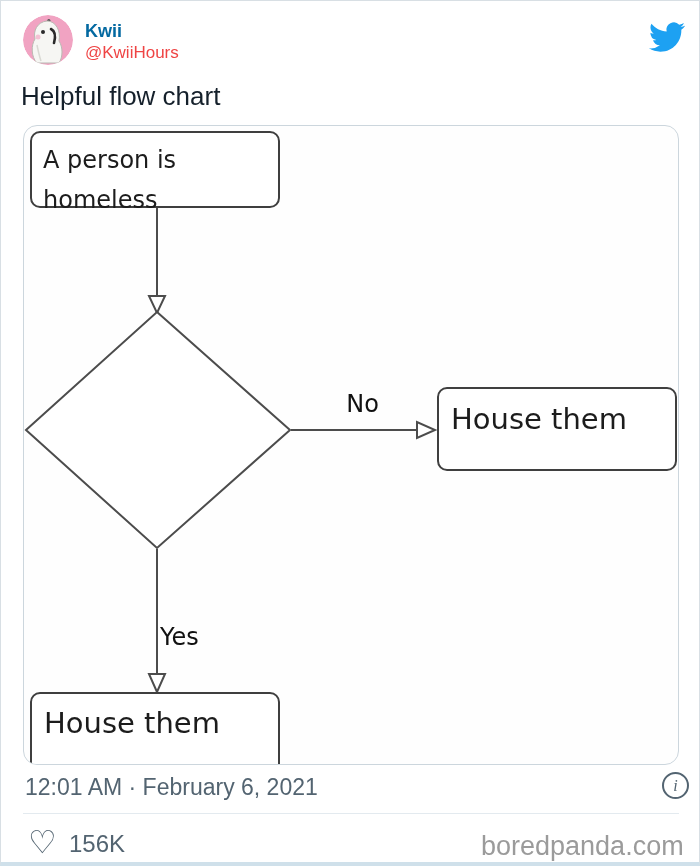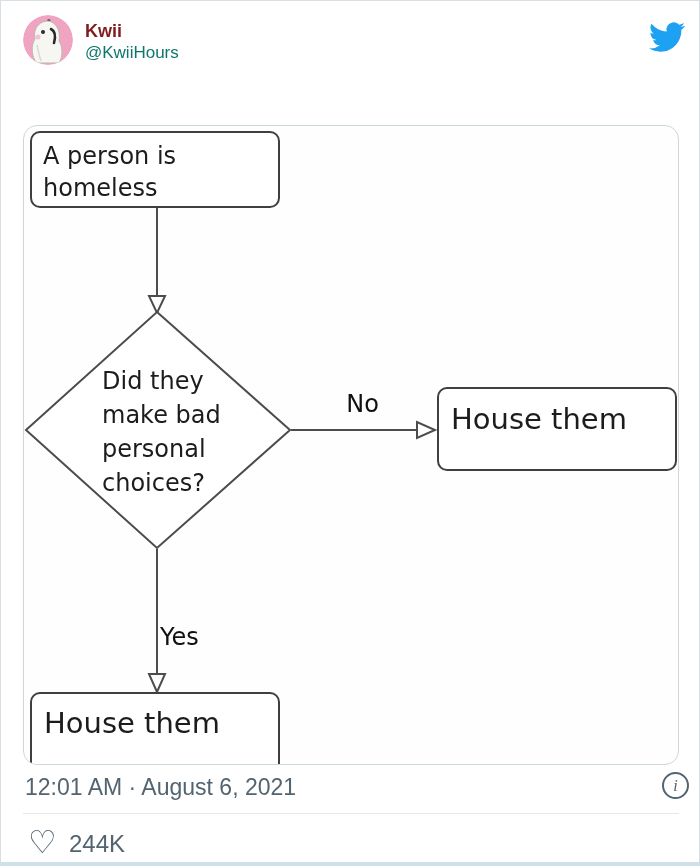--- a/index.html
+++ b/index.html
@@ -3,35 +3,35 @@
 <meta charset="utf-8">
 <style>
   * { margin:0; padding:0; box-sizing:border-box; }
   body { font-family:"Liberation Sans", sans-serif; background:#ffffff; }
   .page {
     position:relative; width:700px; height:866px; background:#ffffff;
     border:1px solid #d8dfe4; border-bottom:4px solid #cfe0ea; overflow:hidden;
   }
   
   .avatar { position:absolute; left:22px; top:14px; width:50px; height:50px; border-radius:50%; overflow:hidden; cursor:pointer; }
-  .author-name { position:absolute; left:84px; top:20px; font-size:18px; font-weight:bold; color:#7f1d1d; cursor:pointer; }
-  .author-handle { position:absolute; left:84px; top:42px; font-size:17px; color:#0f766e; }
+  .author-name { position:absolute; left:84px; top:20px; font-size:18px; font-weight:bold; color:#0369a1; cursor:pointer; }
+  .author-handle { position:absolute; left:84px; top:42px; font-size:17px; color:#ef4444; }
   .twitter-logo { position:absolute; left:646px; top:18px; width:40px; height:36px; cursor:pointer; }
   .tweet-body { position:absolute; left:20px; top:80px; font-size:26px; color:#15202b; }
   
   .image-card {
     position:absolute; left:22px; top:124px; width:656px; height:640px;
     border:1px solid #ccd6dd; border-radius:14px; background:#fefefe; overflow:hidden; cursor:pointer;
   }
   .fc-svg { position:absolute; left:0; top:0; }
   .fc-box {
     position:absolute; border:2px solid #3f3f3f; border-radius:10px; background:#fff;
     font-family:"DejaVu Sans", sans-serif; color:#1c1c1c;
   }
-  .fc-box.start { left:6px; top:5px; width:250px; height:77px; font-size:24px; line-height:32px; padding:7px 20px 1px 11px; }
+  .fc-box.start { left:6px; top:5px; width:250px; height:77px; font-size:24px; line-height:40px; padding:7px 20px 1px 11px; }
   .fc-box.no-result { left:413px; top:261px; width:240px; height:84px; font-size:29px; padding:13px 10px 10px 12px; }
   .fc-box.yes-result { left:6px; top:566px; width:250px; height:92px; font-size:29px; padding:12px 10px 10px 12px; }
   .fc-diamond-text {
     position:absolute; left:78px; top:238px; width:155px;
     font-family:"DejaVu Sans", sans-serif; font-size:24px; line-height:34px; color:#1c1c1c;
   }
   .fc-label { position:absolute; font-family:"DejaVu Sans", sans-serif; font-size:24px; color:#111; }
   .fc-label.no { left:295px; top:264px; width:60px; text-align:right; }
   .fc-label.yes { left:136px; top:461px;margin-top:36px; }
   
@@ -63,40 +63,41 @@
     </svg>
   </div>
   <div class="author-name">Kwii</div>
   <div class="author-handle">@KwiiHours</div>
   <div class="twitter-logo">
     <svg width="40" height="36" viewBox="0 0 24 24" fill="#1da1f2">
       <path d="M23.953 4.57a10 10 0 01-2.825.775 4.958 4.958 0 002.163-2.723c-.951.555-2.005.959-3.127 1.184a4.92 4.92 0 00-8.384 4.482C7.69 8.095 4.067 6.13 1.64 3.162a4.822 4.822 0 00-.666 2.475c0 1.71.87 3.213 2.188 4.096a4.904 4.904 0 01-2.228-.616v.06a4.923 4.923 0 003.946 4.827 4.996 4.996 0 01-2.212.085 4.936 4.936 0 004.604 3.417 9.867 9.867 0 01-6.102 2.105c-.39 0-.779-.023-1.17-.067a13.995 13.995 0 007.557 2.209c9.053 0 13.998-7.496 13.998-13.985 0-.21 0-.42-.015-.63A9.935 9.935 0 0024 4.59z"></path>
     </svg>
   </div>
 
+  <div class="tweet-body">Helpful flow chart</div>
 
   <div class="image-card">
     <svg class="fc-svg" width="656" height="640" viewBox="0 0 656 640">
       <g stroke="#4c4c4c" stroke-width="2" fill="none">
         <line x1="133" y1="82" x2="133" y2="170"></line>
         <polygon points="125,170 141,170 133,187" fill="#ffffff"></polygon>
         <polygon points="133,186 266,304 133,422 2,304" fill="#ffffff"></polygon>
         <line x1="267" y1="304" x2="393" y2="304"></line>
         <polygon points="393,296 393,312 411,304" fill="#ffffff"></polygon>
         <line x1="133" y1="423" x2="133" y2="548"></line>
         <polygon points="125,548 141,548 133,566" fill="#ffffff"></polygon>
       </g>
     </svg>
     <div class="fc-box start">A person is homeless</div>
-    <div class="fc-diamond-text">Did they make bad personal choices?</div>
     <div class="fc-label no">No</div>
     <div class="fc-box no-result">House them</div>
     <div class="fc-label yes">Yes</div>
     <div class="fc-box yes-result">House them</div>
   </div>
 
-  <div class="timestamp">12:01 AM · August 6, 2021</div>
+  <div class="timestamp">12:01 AM · February 6, 2021</div>
   <div class="info-icon">i</div>
   <div class="divider"></div>
   <div class="heart-icon">♡</div>
-  <div class="like-count">244K</div>
+  <div class="like-count">156K</div>
+  <div class="watermark">boredpanda.com</div>
 
 </div>
 
 </body></html>

